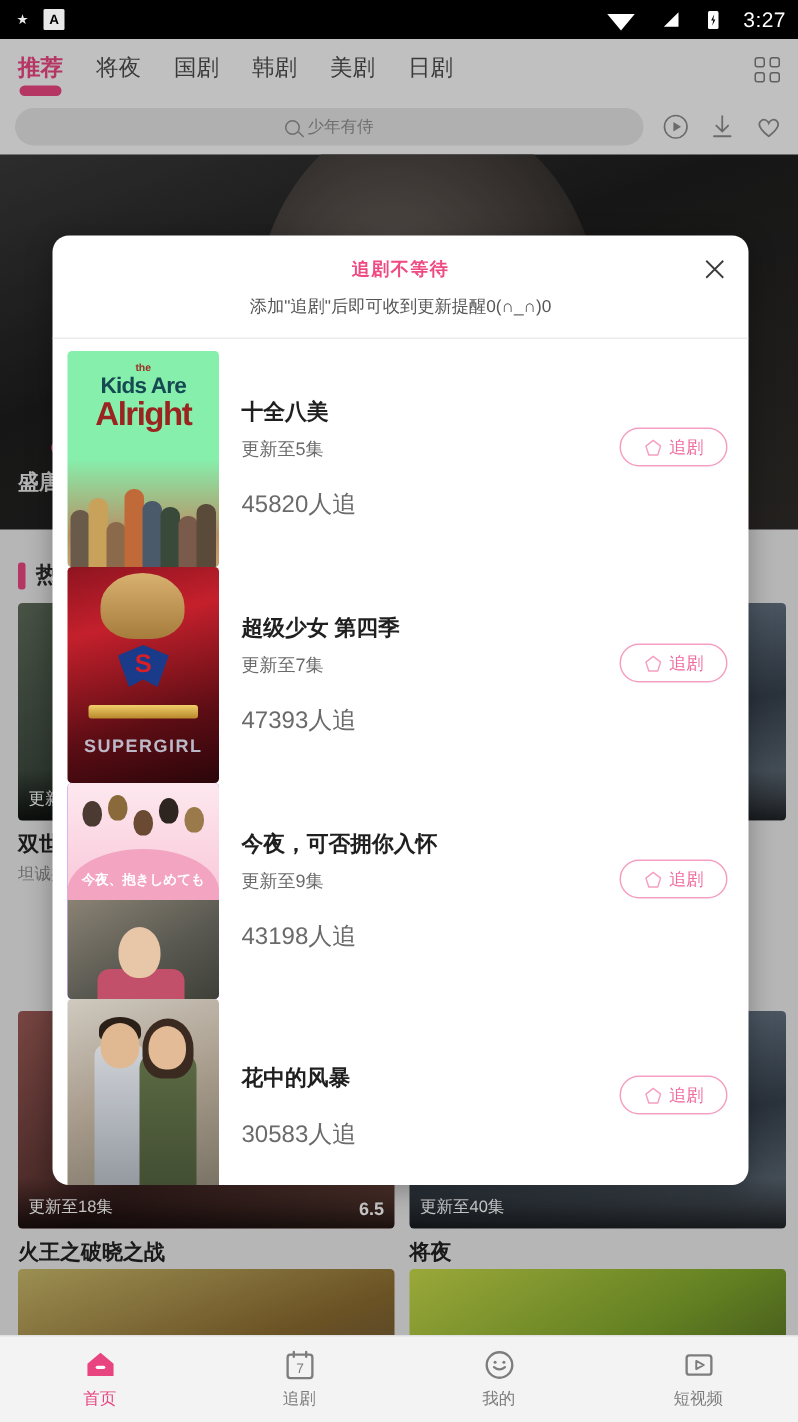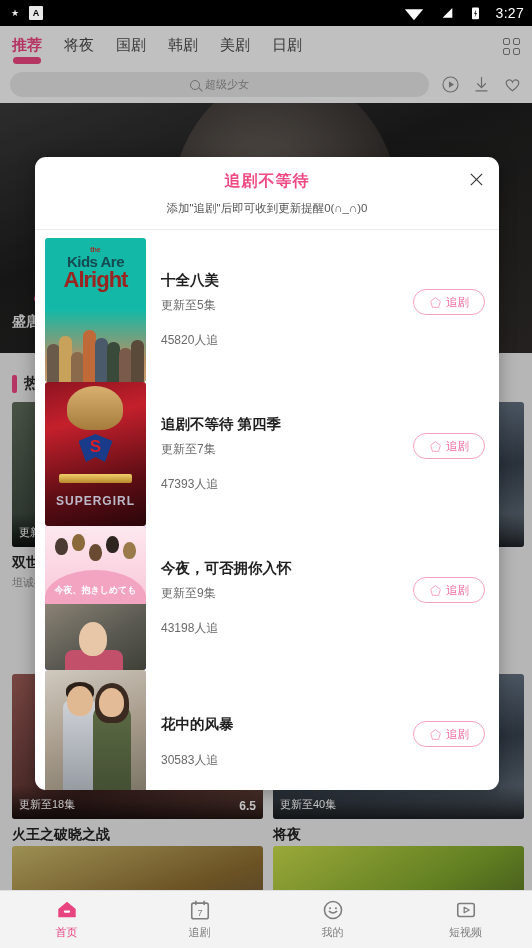--- a/index.html
+++ b/index.html
@@ -208,21 +208,21 @@
   }
   .modal-close {
     position: absolute; right: 12px; top: 11px;
     width: 22px; height: 22px;
     display: flex; align-items: center; justify-content: center;
     color: #3b3b3b;
   }
   .modal-title {
     text-align: center;
     margin-top: 14px;
-    font-size: 16px; font-weight: bold;
+    font-size: 12px; font-weight: bold;
     color: #f04a82;
     letter-spacing: 1px;
   }
   .modal-sub {
     text-align: center;
     margin-top: 9px;
     font-size: 11.5px; color: #555;
   }
   .modal-divider {
     margin-top: 13px;
@@ -244,34 +244,34 @@
     background: #ddd;
   }
   .show-info {
     flex: 1; padding-left: 15px;
     display: flex; flex-direction: column;
     justify-content: center;
     height: 144px;
   }
   .show-name { font-size: 14.5px; font-weight: bold; color: #1f1f1f; }
   .show-eps { margin-top: 7px; font-size: 12px; color: #6a6a6a; }
-  .show-cnt { margin-top: 18px; font-size: 12px; color: #6a6a6a; }
+  .show-cnt { margin-top: 18px; font-size: 16px; color: #6a6a6a; }
   .follow-btn {
     flex: none; align-self: center;
     width: 72px; height: 26px;
     border: 1px solid #f5a0c2;
     border-radius: 13px;
     display: flex; align-items: center; justify-content: center;
     gap: 4px;
     background: #fff;
   }
   .follow-btn .lbl { font-size: 11.5px; color: #f06ba0; }
 
   
-  .t1 { background: #14b8a6; }
+  .t1 { background: #86efac; }
   .t1 .t1-top {
     position:absolute; top: 8px; left: 0; right: 0; text-align:center;
   }
   .t1 .t1-the { font-size: 7px; color:#9a2f28; font-weight:bold; }
   .t1 .t1-kids { font-size: 15px; color:#154a52; font-weight:bold; letter-spacing:-.5px; }
   .t1 .t1-alr { font-size: 22px; color:#9a2420; font-weight:bold; letter-spacing:-1px; margin-top:-3px;}
   .t1 .t1-people {
     position:absolute; bottom: 0; left:0; right:0; height: 72px;
     background: linear-gradient(to top,#c9a070 0%, #b98f63 30%, rgba(239,232,212,0) 100%);
   }
@@ -401,21 +401,21 @@
         <i></i>
           <i></i>
           <i></i>
           <i></i>
       </div>
     </div>
 
     <div class="searchrow">
       <div class="searchbox">
         <span class="mag"></span>
-        <span>超级少女</span>
+        <span>少年有侍</span>
       </div>
       <div class="hdr-icons">
         <svg class="hicon" viewBox="0 0 24 24">
           <circle cx="12" cy="12" r="9.5" fill="none" stroke="#8a8a8a" stroke-width="1.4"></circle>
           <path d="M10 8 L16.5 12 L10 16 Z" fill="#8a8a8a"></path>
         </svg>
         <svg class="hicon" viewBox="0 0 24 24">
           <path d="M12 3 L12 15 M7 11 L12 16 L17 11 M5 20 L19 20" fill="none" stroke="#8a8a8a" stroke-width="1.5" stroke-linecap="round"></path>
         </svg>
         <svg class="hicon" viewBox="0 0 24 24">
@@ -536,21 +536,21 @@
       </div>
 
       <div class="show-row">
         <div class="show-thumb t2">
           <div class="t2-hair"></div>
           <div class="t2-s"></div>
           <div class="t2-belt"></div>
           <div class="t2-logo">SUPERGIRL</div>
         </div>
         <div class="show-info">
-          <div class="show-name">追剧不等待 第四季</div>
+          <div class="show-name">超级少女 第四季</div>
           <div class="show-eps">更新至7集</div>
           <div class="show-cnt">47393人追</div>
         </div>
         <div class="follow-btn">
           <svg width="13" height="13" viewBox="0 0 24 24">
             <path d="M12 3 L21 10 L17.5 21 L6.5 21 L3 10 Z" fill="none" stroke="#f5a0c2" stroke-width="1.8" stroke-linejoin="round"></path>
           </svg>
           <span class="lbl">追剧</span>
         </div>
       </div>

